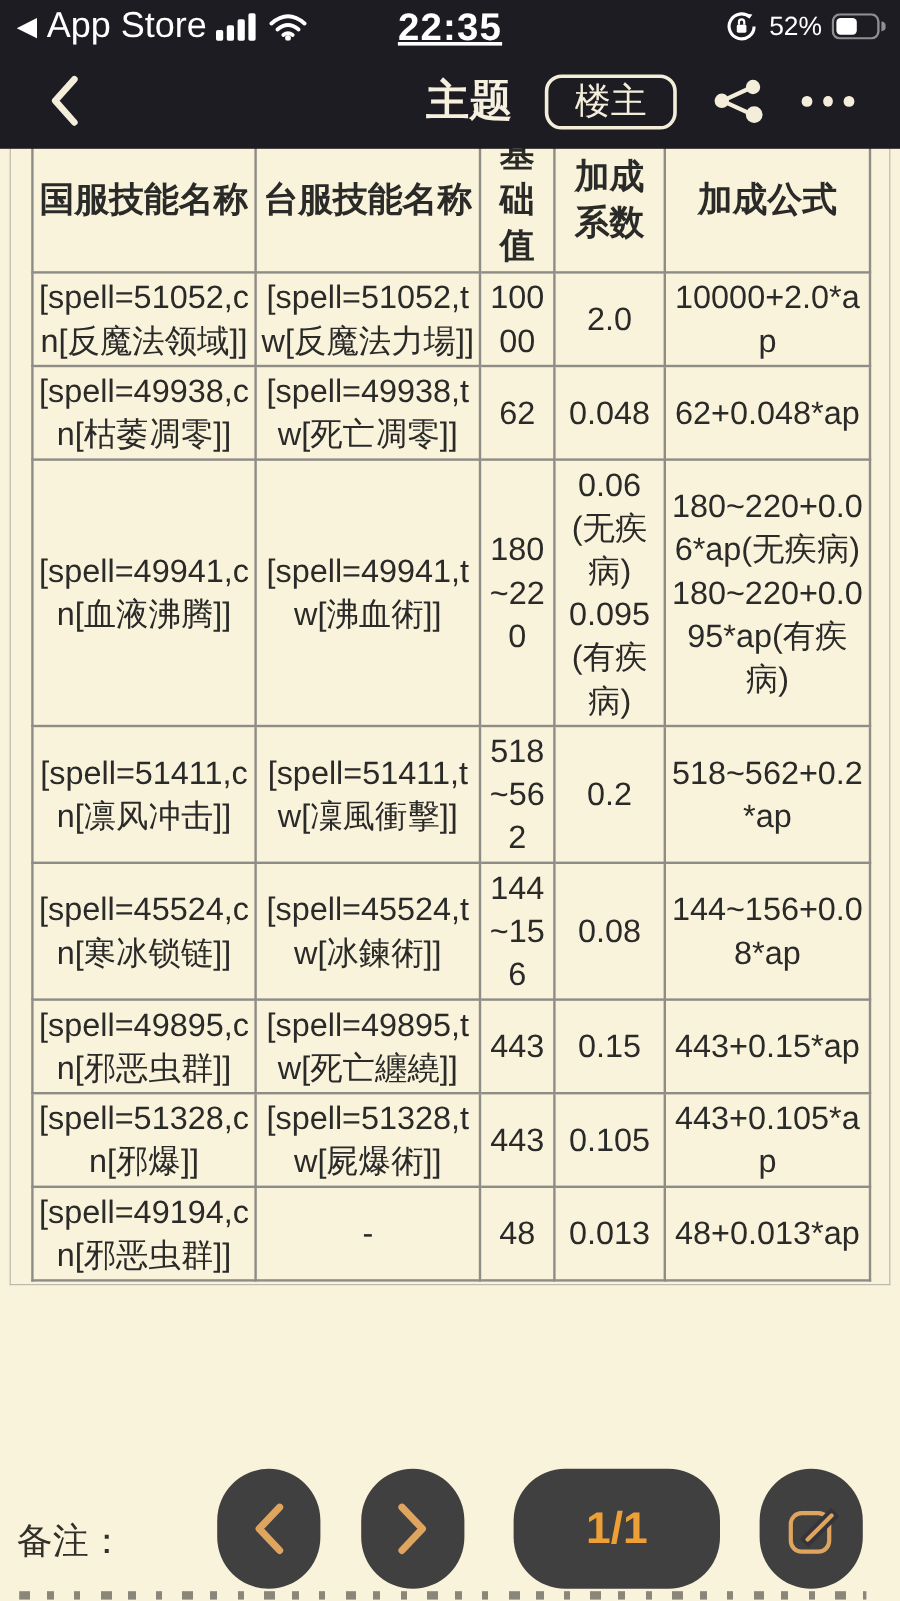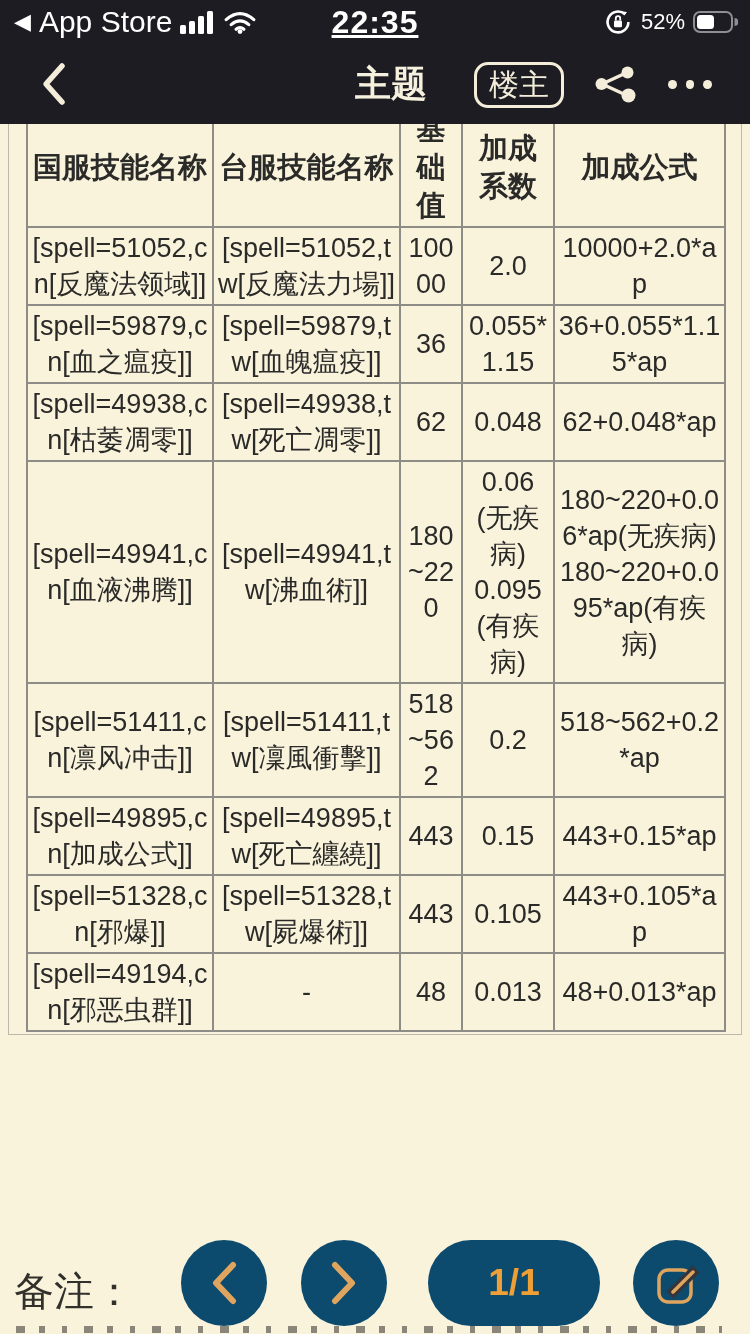--- a/index.html
+++ b/index.html
@@ -38,21 +38,21 @@
   .navbar { position:absolute; top:44px; left:0; width:750px; height:80px; }
   .nav-back { position:absolute; left:40px; top:18px; width:26px; height:44px; }
   .nav-title {
     position:absolute; left:0; right:0; top:0; height:80px;
     text-align:center; line-height:80px;
     font-size:36px; font-weight:bold; color:#F6F0DE;padding-left:32px;
   }
   .nav-badge {
     position:absolute; right:186px; top:18px;
     border:3px solid #F3EDDA; border-radius:14px;
-    padding:2px 12px; font-size:30px; color:#F3EDDA; line-height:36px;
+    padding:2px 22px; font-size:30px; color:#F3EDDA; line-height:36px;
   }
   .nav-share { position:absolute; right:112px; top:20px; width:44px; height:40px; }
   .nav-more  { position:absolute; right:38px; top:32px; width:44px; height:16px;
                display:flex; gap:9px; align-items:center; }
   .dot { width:9px; height:9px; border-radius:50%; background:#F3EDDA; }
 
   
   .content { position:absolute; top:106px; left:0; width:750px; z-index:1; }
   .table-wrap {
     margin:0 8px;
@@ -70,32 +70,32 @@
     color:#2A2A28; padding:2px 3px;
   }
   th { font-size:29px; line-height:38px; font-weight:bold; height:77px; }
   td { font-size:27px; line-height:36px; font-weight:normal; }
   tr.r { height:74px; }
   tr.tall { height:146px; }
 
   
   .pager { position:absolute; top:1224px; left:0; width:750px; height:88px; z-index:5; }
   .pbtn {
-    position:absolute; top:16px; height:86px; background:#0c4a6e; border-radius:43px;
+    position:absolute; top:0; height:100px; background:#404040; border-radius:43px;
     display:flex; align-items:center; justify-content:center;
   }
   .pbtn-prev { left:181px; width:86px; }
   .pbtn-next { left:301px; width:86px; }
   .pbtn-page { left:428px; width:172px; color:#EE9F35; font-size:37px; font-weight:bold; }
   .pbtn-edit { left:633px; width:86px; }
 
   
   .note-label {
     position:absolute; left:14px; top:1264px; z-index:1;
-    font-size:40px; color:#32302B;
+    font-size:30px; color:#32302B;
   }
   .clipped-line {
     position:absolute; left:16px; top:1326px; width:706px; height:7px; z-index:1;
     background:repeating-linear-gradient(90deg,
       #5A5850 0 9px, transparent 9px 23px,
       #5A5850 23px 29px, transparent 29px 46px,
       #5A5850 46px 51px, transparent 51px 68px);
     opacity:.7;
   }
 </style>
@@ -179,27 +179,20 @@
       </thead>
       <tbody>
           <tr class="r">
             <td>[spell=51052,cn[反魔法领域]]</td>
             <td>[spell=51052,tw[反魔法力場]]</td>
             <td>10000</td>
             <td>2.0</td>
             <td>10000+2.0*ap</td>
           </tr>
           <tr class="r">
-            <td>[spell=59879,cn[血之瘟疫]]</td>
-            <td>[spell=59879,tw[血魄瘟疫]]</td>
-            <td>36</td>
-            <td>0.055*1.15</td>
-            <td>36+0.055*1.15*ap</td>
-          </tr>
-          <tr class="r">
             <td>[spell=49938,cn[枯萎凋零]]</td>
             <td>[spell=49938,tw[死亡凋零]]</td>
             <td>62</td>
             <td>0.048</td>
             <td>62+0.048*ap</td>
           </tr>
           <tr class="tall">
             <td>[spell=49941,cn[血液沸腾]]</td>
             <td>[spell=49941,tw[沸血術]]</td>
             <td>180~220</td>
@@ -209,21 +202,28 @@
 180~220+0.095*ap(有疾病)</td>
           </tr>
           <tr class="r">
             <td>[spell=51411,cn[凛风冲击]]</td>
             <td>[spell=51411,tw[凜風衝擊]]</td>
             <td>518~562</td>
             <td>0.2</td>
             <td>518~562+0.2*ap</td>
           </tr>
           <tr class="r">
-            <td>[spell=49895,cn[加成公式]]</td>
+            <td>[spell=45524,cn[寒冰锁链]]</td>
+            <td>[spell=45524,tw[冰鍊術]]</td>
+            <td>144~156</td>
+            <td>0.08</td>
+            <td>144~156+0.08*ap</td>
+          </tr>
+          <tr class="r">
+            <td>[spell=49895,cn[邪恶虫群]]</td>
             <td>[spell=49895,tw[死亡纏繞]]</td>
             <td>443</td>
             <td>0.15</td>
             <td>443+0.15*ap</td>
           </tr>
           <tr class="r">
             <td>[spell=51328,cn[邪爆]]</td>
             <td>[spell=51328,tw[屍爆術]]</td>
             <td>443</td>
             <td>0.105</td>

